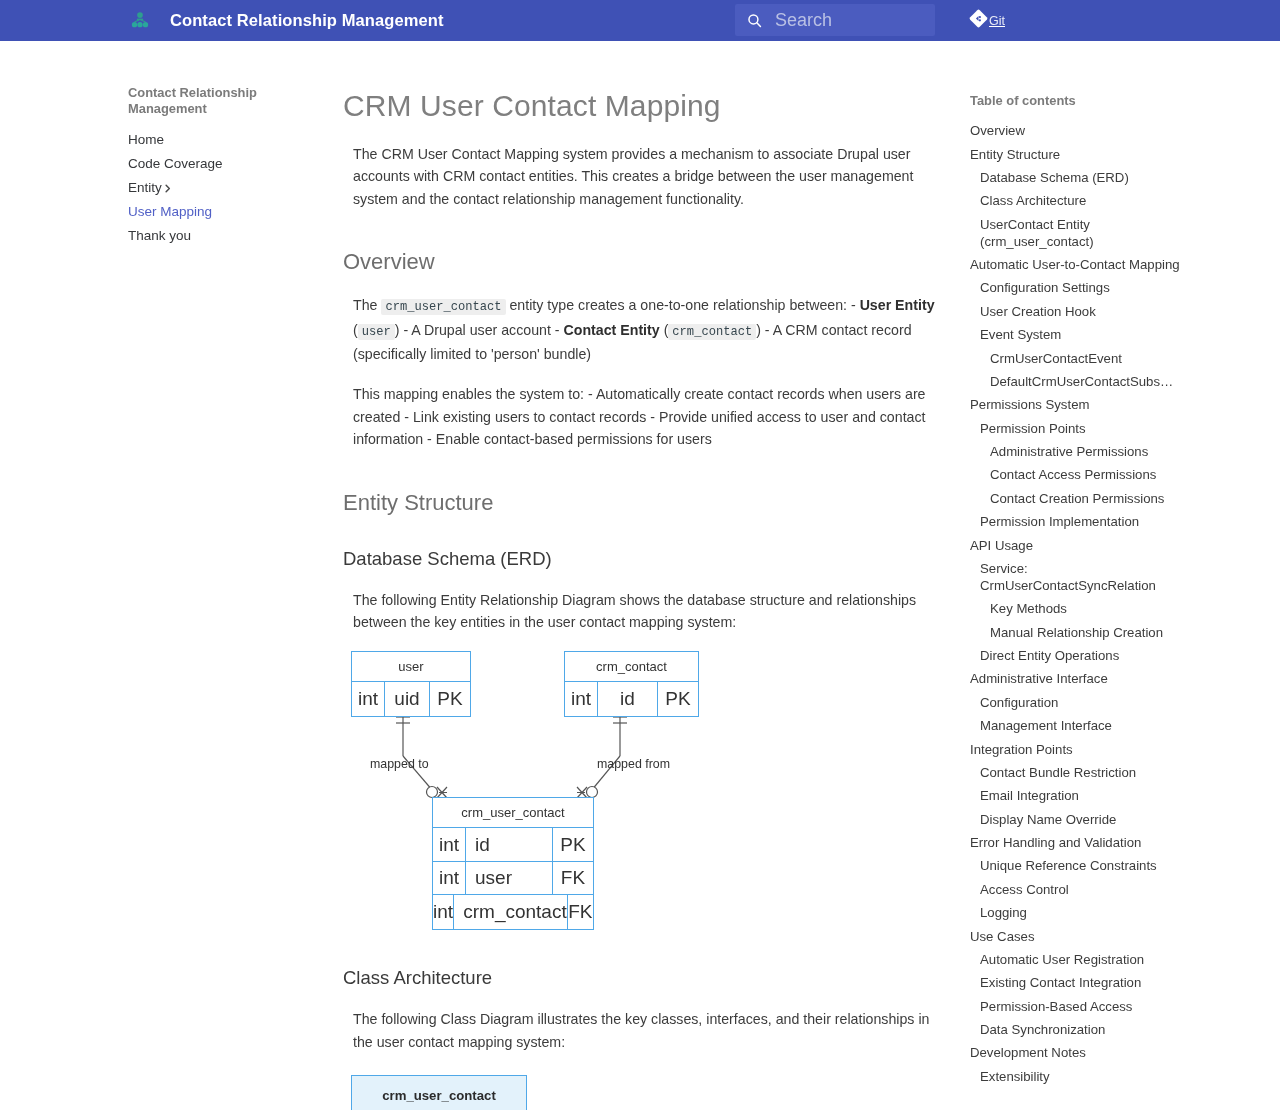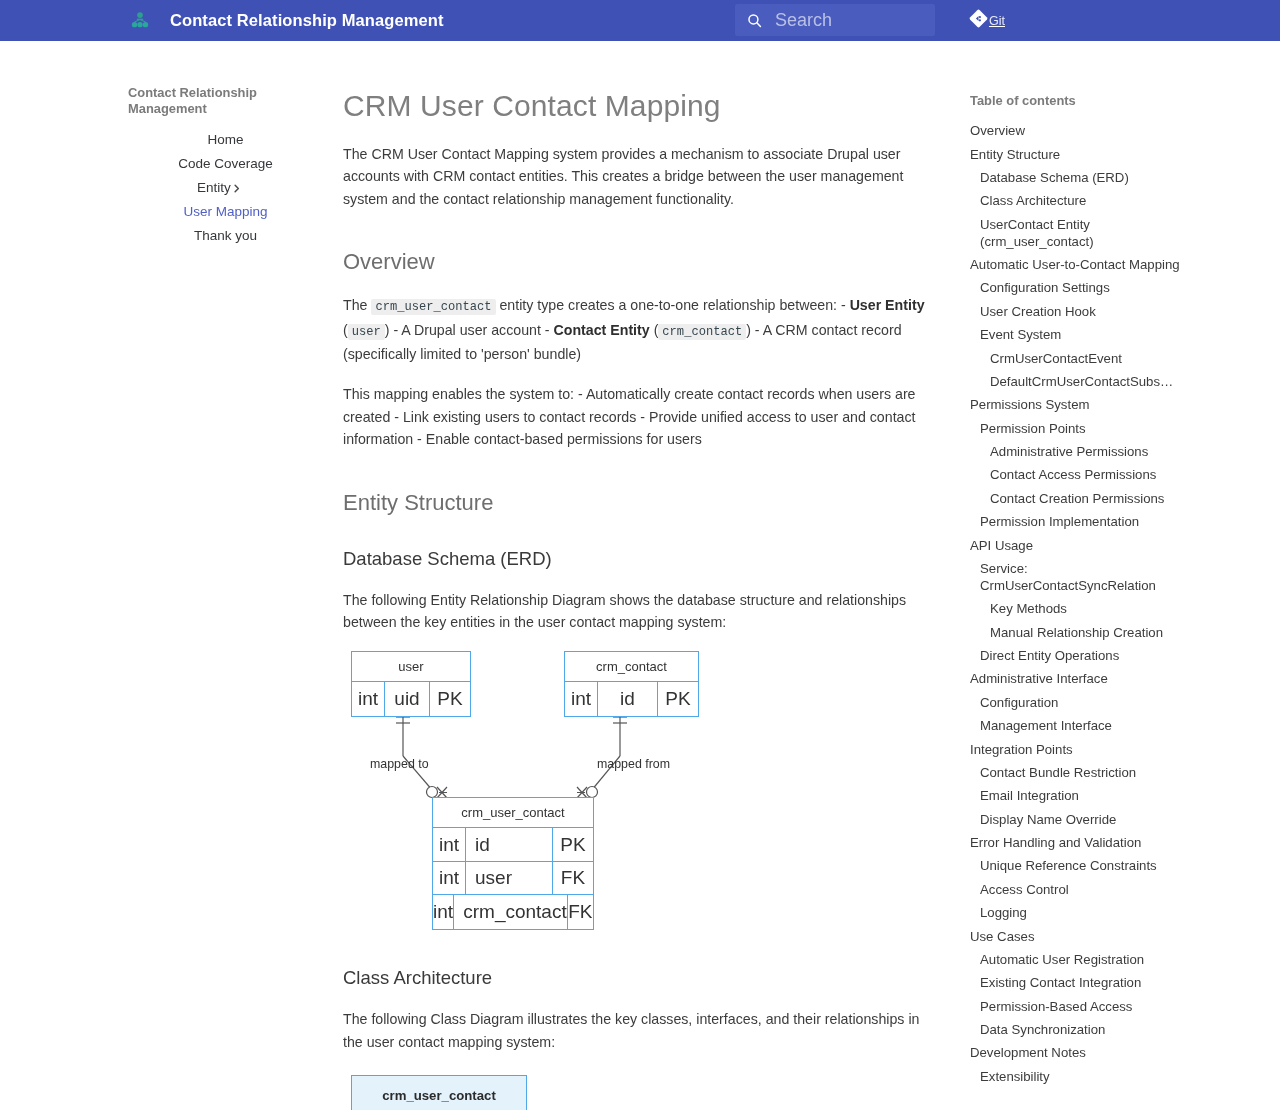--- a/index.html
+++ b/index.html
@@ -65,21 +65,21 @@
   
   .nav {
     position: absolute; left: 128px; top: 44px;
     width: 195px;
   }
   .nav-title {
     color: #7b7b7b; font-size: 12.9px; font-weight: bold;
     line-height: 15.5px; margin-bottom: 12px; max-width: 160px;
   }
   .nav-item {
-    display: flex; align-items: center; justify-content: center;
+    display: flex; align-items: center; justify-content: flex-start;
     font-size: 13.5px; color: #35373a;
     padding: 4px 0 4px 0; line-height: 16px;
     cursor: pointer;
   }
   .nav-item.active { color: #5160c6; }
   .nav-chev { color:#4a4a4a; display:flex; margin-right: 12px; }
 
   
   .main {
     position: absolute; left: 343px; top: 0;
@@ -92,21 +92,21 @@
   h2.sec {
     font-size: 22px; font-weight: normal; color: #6e6e6e;
     margin: 38px 0 0 0; line-height: 28px;
   }
   h3.sub {
     font-size: 18.5px; font-weight: normal; color: #3a3a3a;
     margin: 30px 0 0 0; line-height: 24px;
   }
   p.body {
     font-size: 14.2px; color: #3c3c3c;
-    line-height: 22.4px; margin: 18px 0 0 0;
+    line-height: 22.4px; margin: 18px 0 0 10px;
   }
   p.body b { font-weight: bold; color: #2f2f2f; }
   code.ic {
     font-family: "Liberation Mono", monospace;
     font-size: 12.1px;
     background: #eeeeee;
     color: #36464e;
     padding: 1px 4px;
     border-radius: 2px;
     white-space: nowrap;

